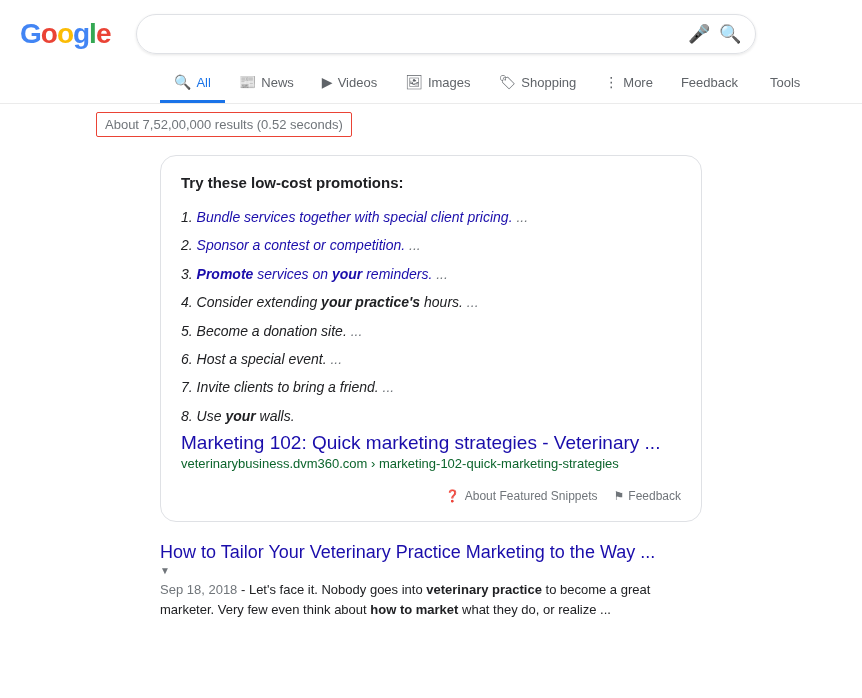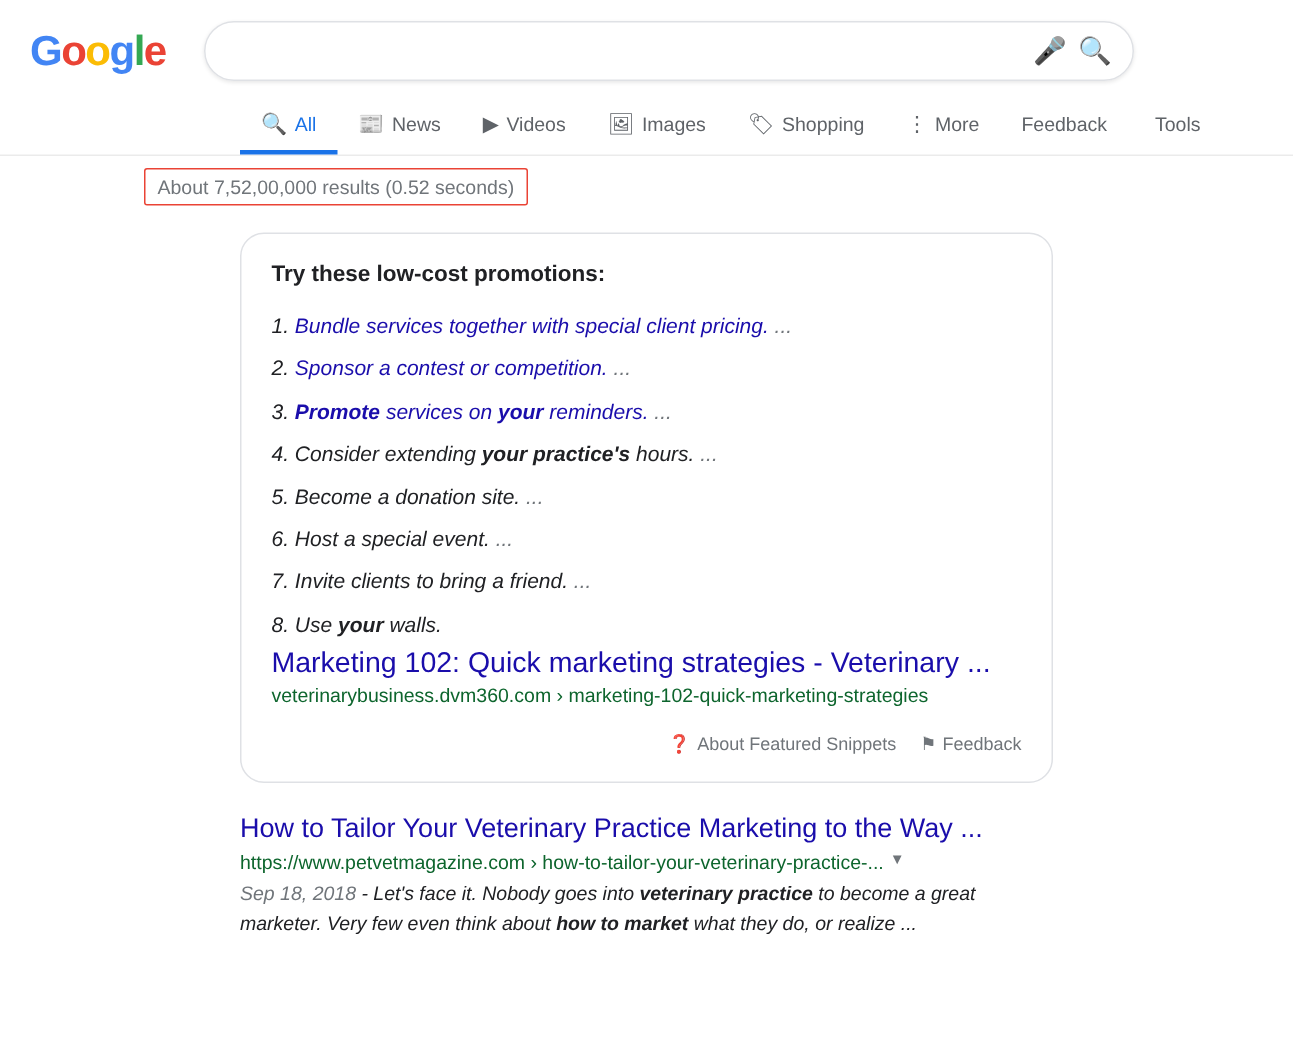--- a/index.html
+++ b/index.html
@@ -53,21 +53,21 @@
     
     .snippet-footer { display: flex; justify-content: flex-end; align-items: center; gap: 16px; margin-top: 10px; padding-top: 8px; color: #70757a; font-size: 12px; }
     .snippet-footer-item { display: flex; align-items: center; gap: 4px; cursor: pointer; }
 
     
     .second-result { margin-top: 16px; }
     .second-result .result-link { font-size: 18px; }
     .second-result .result-url-row { display: flex; align-items: center; gap: 4px; margin-top: 2px; }
     .second-result .result-url { color: #0d652d; font-size: 13px; }
     .dropdown-arrow { color: #70757a; font-size: 10px; cursor: pointer; }
-    .result-snippet { color: #202124; font-size: 13px; line-height: 1.5; margin-top: 4px; font-style: italic; }
+    .result-snippet { color: #202124; font-size: 13px; line-height: 1.5; margin-top: 4px; }
     .result-snippet b { font-weight: bold; }
     .result-date { color: #70757a; }
     .ellipsis { color: #70757a; }
   </style>
 </head>
 <body>
 
 <div class="header">
   <div class="logo">
     <span class="logo-g">G</span>
@@ -180,21 +180,20 @@
       <div class="snippet-footer-item">
         <span>⚑</span>
         <span>Feedback</span>
       </div>
     </div>
   </div>
 
   <div class="second-result">
     <a href="#" class="result-link">How to Tailor Your Veterinary Practice Marketing to the Way ...</a>
     <div class="second-result result-url-row">
-      <span class="result-url">https://www.petvetmagazine.com › how-to-tailor-your-veterinary-practice-...</span>
       <span class="dropdown-arrow">▼</span>
     </div>
     <div class="result-snippet">
       <span class="result-date">Sep 18, 2018</span>
       - Let's face it. Nobody goes into <b>veterinary practice</b> to become a great marketer. Very few even think about <b>how to market</b> what they do, or realize ...
     </div>
   </div>
 
 </div>
 

